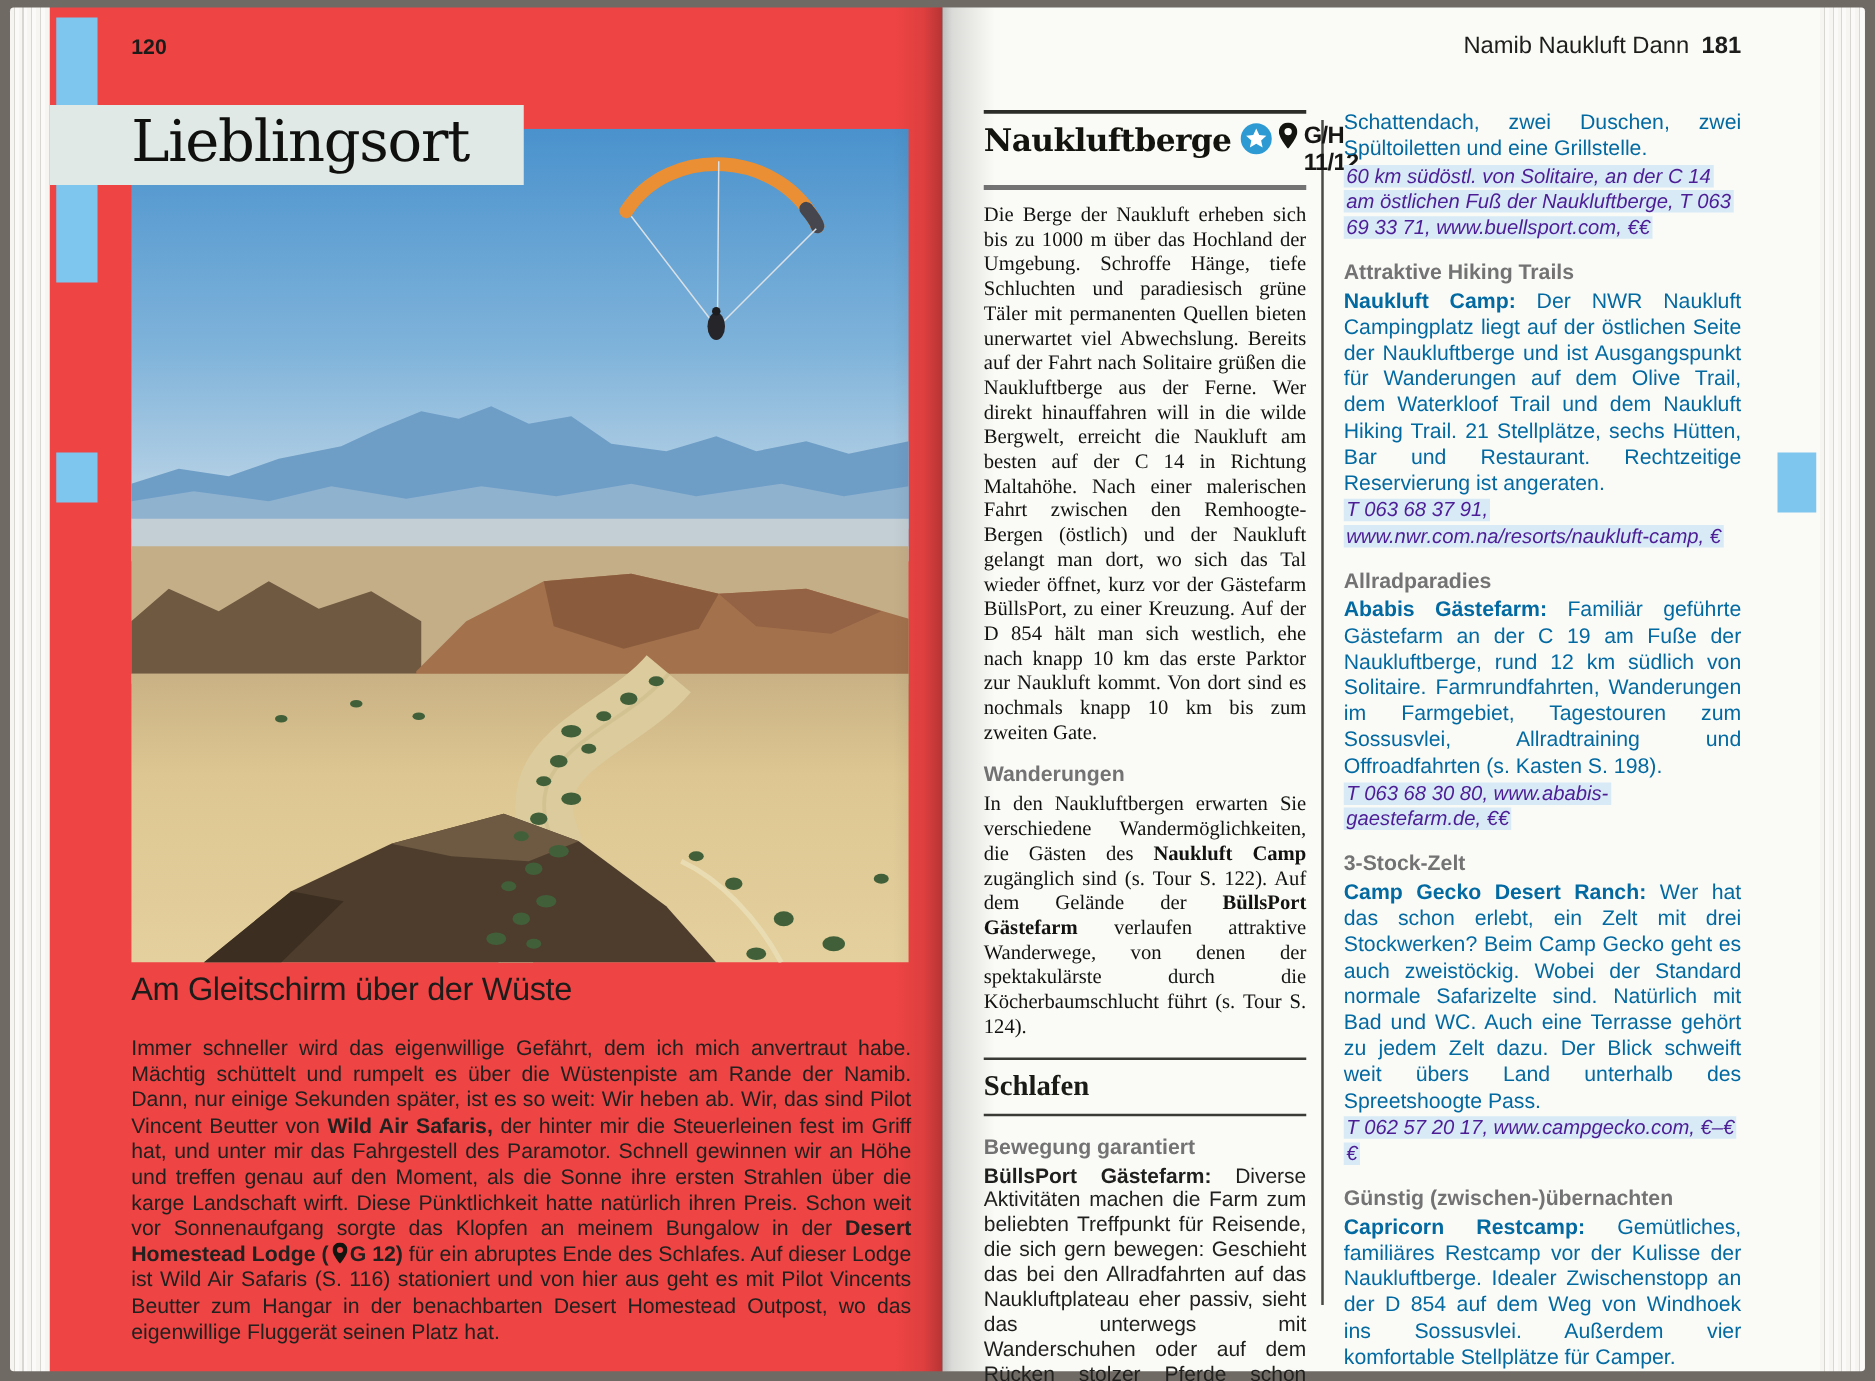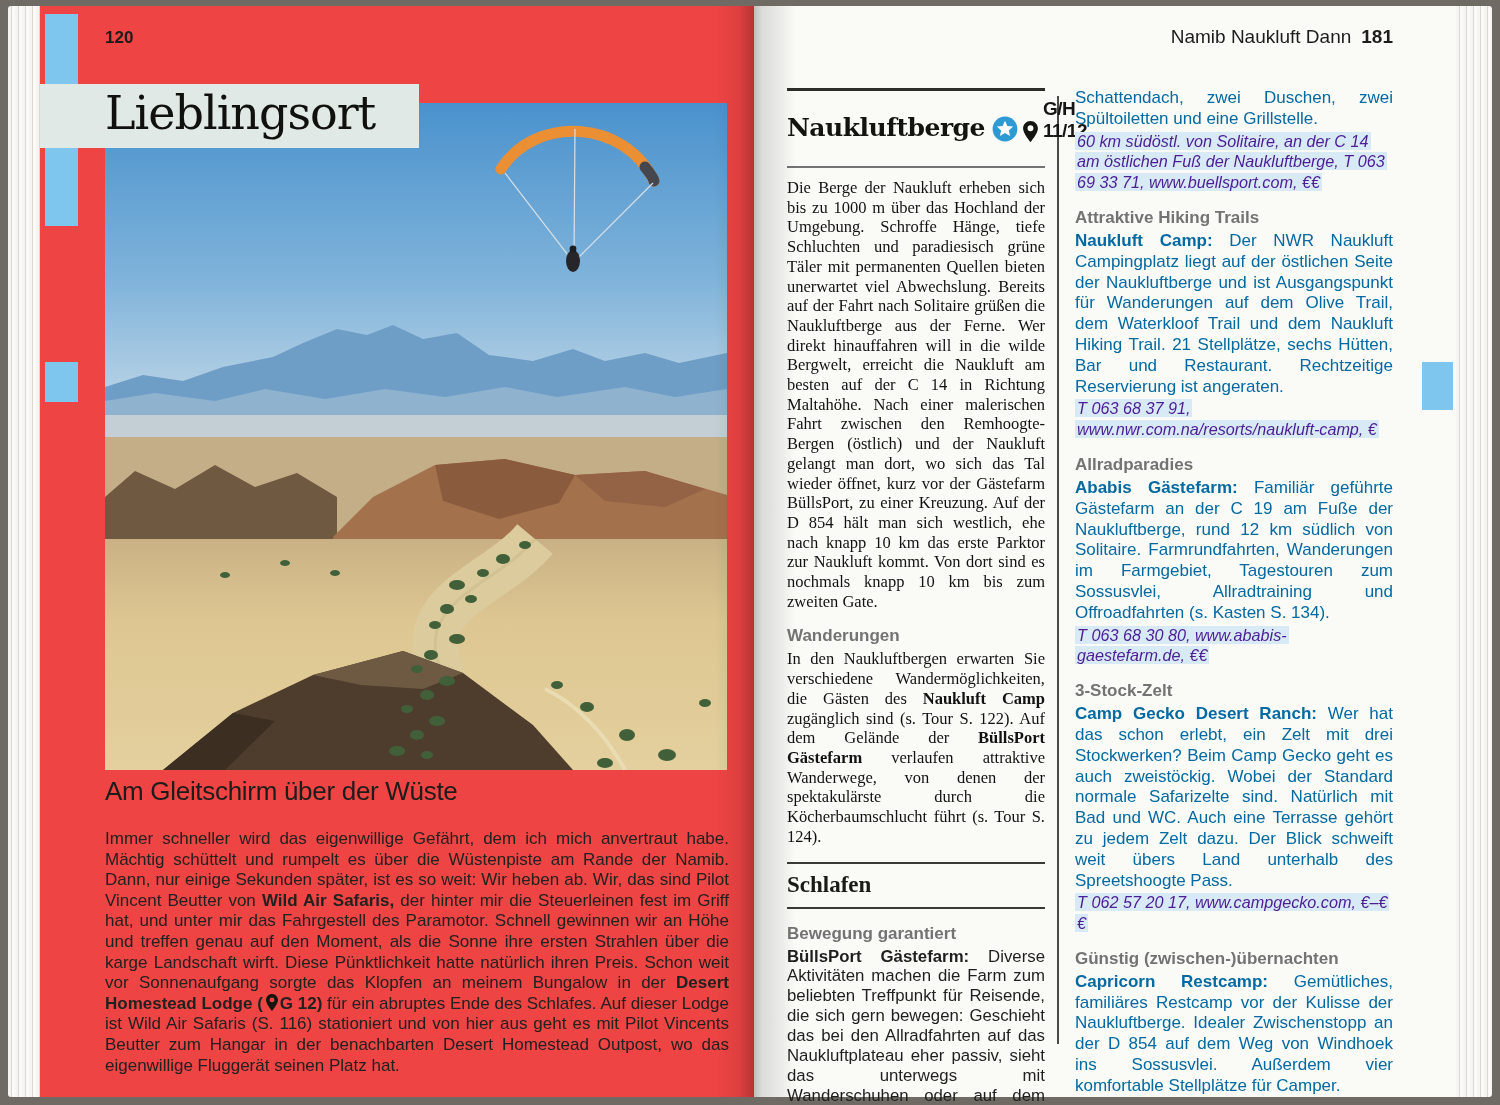--- a/index.html
+++ b/index.html
@@ -34,22 +34,22 @@
           color:#21211f;text-align:justify;hyphens:none;}
   .story b{font-weight:bold;}
   .pin-inline{display:inline-block;width:12px;height:17px;vertical-align:-2px;margin:0 2px 0 3px;}
   
   .header-r{position:absolute;right:63px;top:20px;font-size:19px;color:#1d1d1b;}
   .header-r .pn{font-weight:bold;margin-left:10px;}
   .col{position:absolute;top:82px;}
   .col1{left:33px;width:258px;}
   .col2{left:321px;width:318px;}
   .vrule{position:absolute;left:303px;top:90px;height:948px;width:2px;background:#4a4a46;}
-  .poi-head{border-top:3px solid #2c2c28;border-bottom:2px solid #737373;
-            padding:7px 0 24px;display:flex;align-items:flex-end;gap:5px;}
+  .poi-head{border-top:3px solid #2c2c28;border-bottom:4px solid #737373;
+            padding:7px 0 6px;display:flex;align-items:flex-start;gap:5px;}
   .poi-title{font-family:"DejaVu Serif","Liberation Serif",serif;font-weight:bold;font-size:25px;
             color:#14140f;margin:0;letter-spacing:-0.5px;flex:0 0 auto;}
   .star-badge{width:26px;height:26px;flex:0 0 auto;margin-left:2px;}
   .poi-pin{width:15px;height:21px;flex:0 0 auto;}
   .map-ref{font-size:19px;font-weight:bold;color:#161614;letter-spacing:-0.5px;}
   .serif{font-family:"Liberation Serif",serif;font-size:16.5px;line-height:19.7px;color:#121210;
          text-align:justify;margin:0;hyphens:none;}
   .intro{margin-top:10px;}
   .sub{font-size:17px;font-weight:bold;color:#737373;margin:15px 0 3px 0;}
   .section-box{margin-top:15px;border-top:2px solid #3a3a36;border-bottom:2px solid #3a3a36;
@@ -201,21 +201,21 @@
       <p class="info"><span class="hl">60 km südöstl. von Solitaire, an der C 14 am östlichen Fuß der Naukluftberge, T 063 69 33 71, www.buellsport.com, €€</span></p>
 
       <div class="entry">
         <h3 class="sub">Attraktive Hiking Trails</h3>
         <p class="c2-body"><span class="lead">Naukluft Camp:</span> <span>Der NWR Naukluft Campingplatz liegt auf der östlichen Seite der Naukluftberge und ist Ausgangspunkt für Wanderungen auf dem Olive Trail, dem Waterkloof Trail und dem Naukluft Hiking Trail. 21 Stellplätze, sechs Hütten, Bar und Restaurant. Rechtzeitige Reservierung ist angeraten.</span></p>
         <p class="info"><span class="hl">T 063 68 37 91, www.nwr.com.na/resorts/naukluft-camp, €</span></p>
       </div>
 
       <div class="entry">
         <h3 class="sub">Allradparadies</h3>
-        <p class="c2-body"><span class="lead">Ababis Gästefarm:</span> <span>Familiär geführte Gästefarm an der C 19 am Fuße der Naukluftberge, rund 12 km südlich von Solitaire. Farmrundfahrten, Wanderungen im Farmgebiet, Tagestouren zum Sossusvlei, Allradtraining und Offroadfahrten (s. Kasten S. 134).</span></p>
+        <p class="c2-body"><span class="lead">Ababis Gästefarm:</span> <span>Familiär geführte Gästefarm an der C 19 am Fuße der Naukluftberge, rund 12 km südlich von Solitaire. Farmrundfahrten, Wanderungen im Farmgebiet, Tagestouren zum Sossusvlei, Allradtraining und Offroadfahrten (s. Kasten S. 198).</span></p>
         <p class="info"><span class="hl">T 063 68 30 80, www.ababis-gaestefarm.de, €€</span></p>
       </div>
 
       <div class="entry">
         <h3 class="sub">3-Stock-Zelt</h3>
         <p class="c2-body"><span class="lead">Camp Gecko Desert Ranch:</span> <span>Wer hat das schon erlebt, ein Zelt mit drei Stockwerken? Beim Camp Gecko geht es auch zweistöckig. Wobei der Standard normale Safarizelte sind. Natürlich mit Bad und WC. Auch eine Terrasse gehört zu jedem Zelt dazu. Der Blick schweift weit übers Land unterhalb des Spreetshoogte Pass.</span></p>
         <p class="info"><span class="hl">T 062 57 20 17, www.campgecko.com, €–€€</span></p>
       </div>
 
       <div class="entry">

